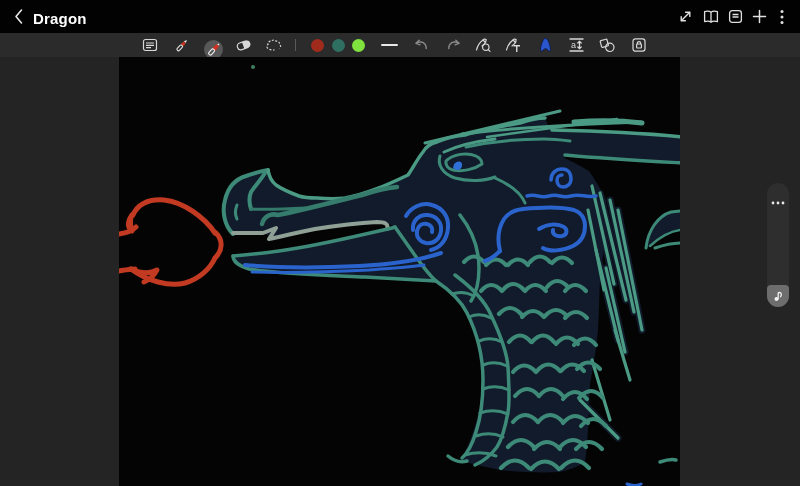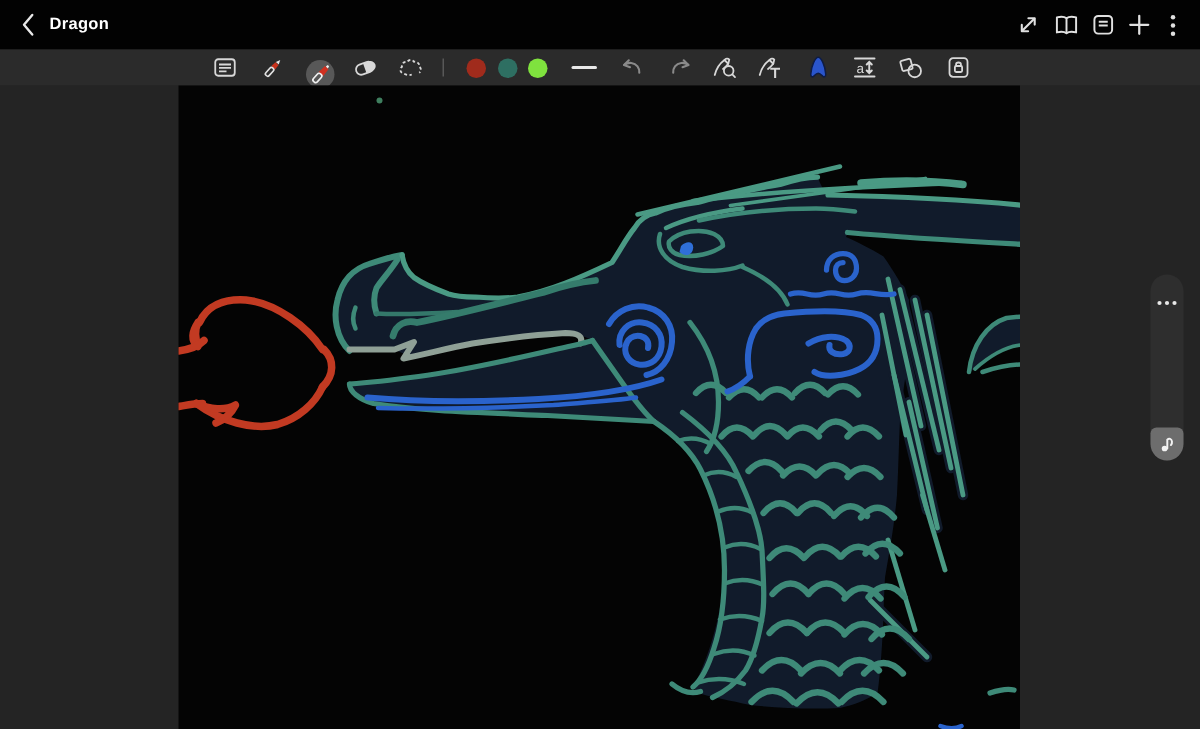--- a/index.html
+++ b/index.html
@@ -13,21 +13,21 @@
   .pill{position:absolute;left:767px;top:126px;width:22px;height:124px;background:#2e2e2e;border-radius:11px;}
   .pill .dots{position:absolute;left:0;top:8px;width:22px;text-align:center;}
   .pill .knob{position:absolute;left:0;bottom:0;width:22px;height:22px;border-radius:4px 4px 11px 11px;background:#6d6d6d;display:flex;align-items:center;justify-content:center;}
 </style>
 </head>
 <body>
 <div class="topbar">
   <svg style="position:absolute;left:13px;top:8px" width="12" height="17" viewBox="0 0 12 17">
     <path d="M8.5 2 L3 8.5 L8.5 15" stroke="#e8e8e8" stroke-width="1.6" fill="none" stroke-linecap="round" stroke-linejoin="round"></path>
   </svg>
-  <div style="position:absolute;left:33px;top:10px;color:#fff;font-size:11px;font-weight:bold;letter-spacing:0.2px;">Dragon</div>
+  <div style="position:absolute;left:33px;top:10px;color:#fff;font-size:15px;font-weight:bold;letter-spacing:0.2px;">Dragon</div>
   <div class="tic" style="left:677px;width:17px;">
     <svg width="15" height="15" viewBox="0 0 15 15">
         <g stroke="#e0e0e0" stroke-width="1.4" fill="none" stroke-linecap="round" stroke-linejoin="round">
           <path d="M3.5 11.5 L11.5 3.5"></path>
           <path d="M7.6 3.2 H11.8 V7.4"></path>
           <path d="M3.2 7.6 V11.8 H7.4"></path>
         </g>
       </svg>
   </div>
   <div class="tic" style="left:702px;width:17px;">

